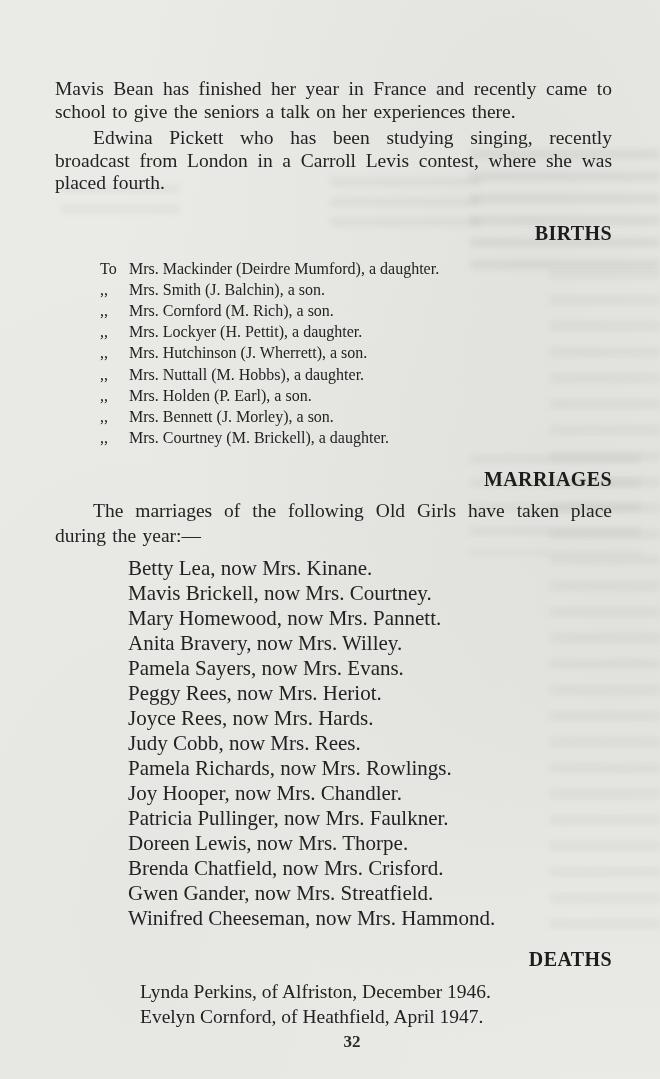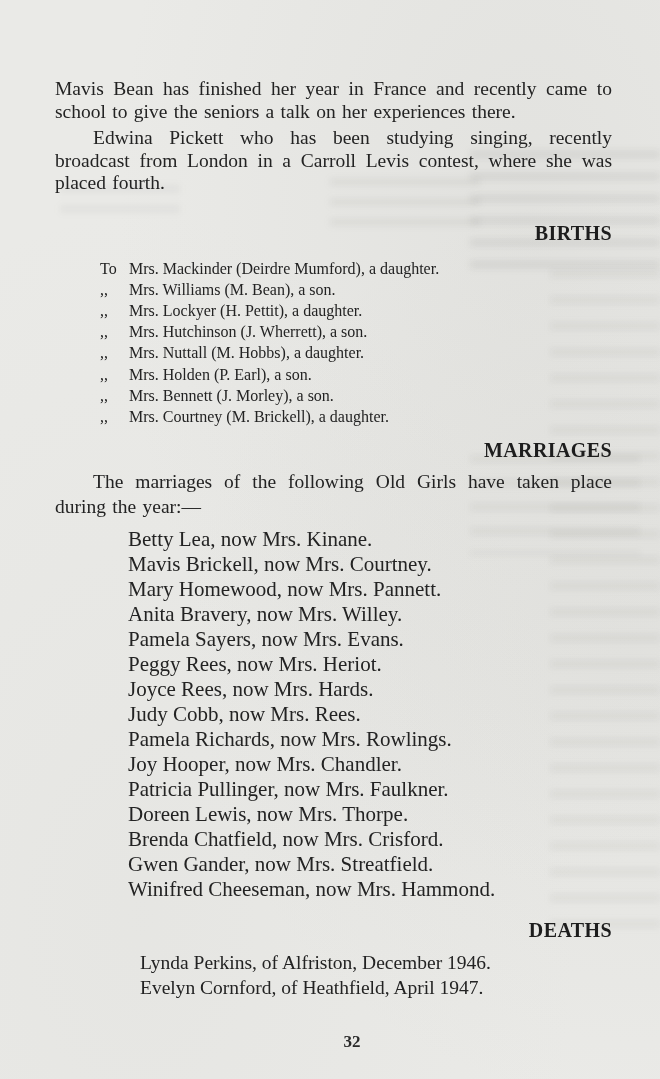--- a/index.html
+++ b/index.html
@@ -49,21 +49,21 @@
 
   h2.section-heading{
     margin:27px 0 0 0;
     font-size:20px;
     line-height:23px;
     text-align:right;
     font-weight:bold;
     letter-spacing:0.4px;
     color:#1d1d1d;
   }
-  h2.mar{margin-top:12px;}
+  h2.mar{margin-top:20px;}
   h2.dth{margin-top:17px;}
 
   .births-list{
     margin:13px 0 0 45px;
     font-size:16px;
     line-height:21.2px;
   }
   .birth-row{white-space:nowrap;}
   .birth-prefix{display:inline-block;width:29px;}
 
@@ -115,23 +115,26 @@
     <p class="para indented">Edwina Pickett who has been studying singing, recently broadcast from London in a Carroll Levis contest, where she was placed fourth.</p>
 
     <h2 class="section-heading">BIRTHS</h2>
 
     <div class="births-list">
 
         <div class="birth-row">
           <span class="birth-prefix">To</span><span>Mrs. Mackinder (Deirdre Mumford), a daughter.</span>
         </div>
 
-
-        <div class="birth-row">
-          <span class="birth-prefix">,,</span><span>Mrs. Williams (M. Bean), a son.</span>
+        <div class="birth-row">
+          <span class="birth-prefix">,,</span><span>Mrs. Smith (J. Balchin), a son.</span>
+        </div>
+
+        <div class="birth-row">
+          <span class="birth-prefix">,,</span><span>Mrs. Cornford (M. Rich), a son.</span>
         </div>
 
         <div class="birth-row">
           <span class="birth-prefix">,,</span><span>Mrs. Lockyer (H. Pettit), a daughter.</span>
         </div>
 
         <div class="birth-row">
           <span class="birth-prefix">,,</span><span>Mrs. Hutchinson (J. Wherrett), a son.</span>
         </div>
 

